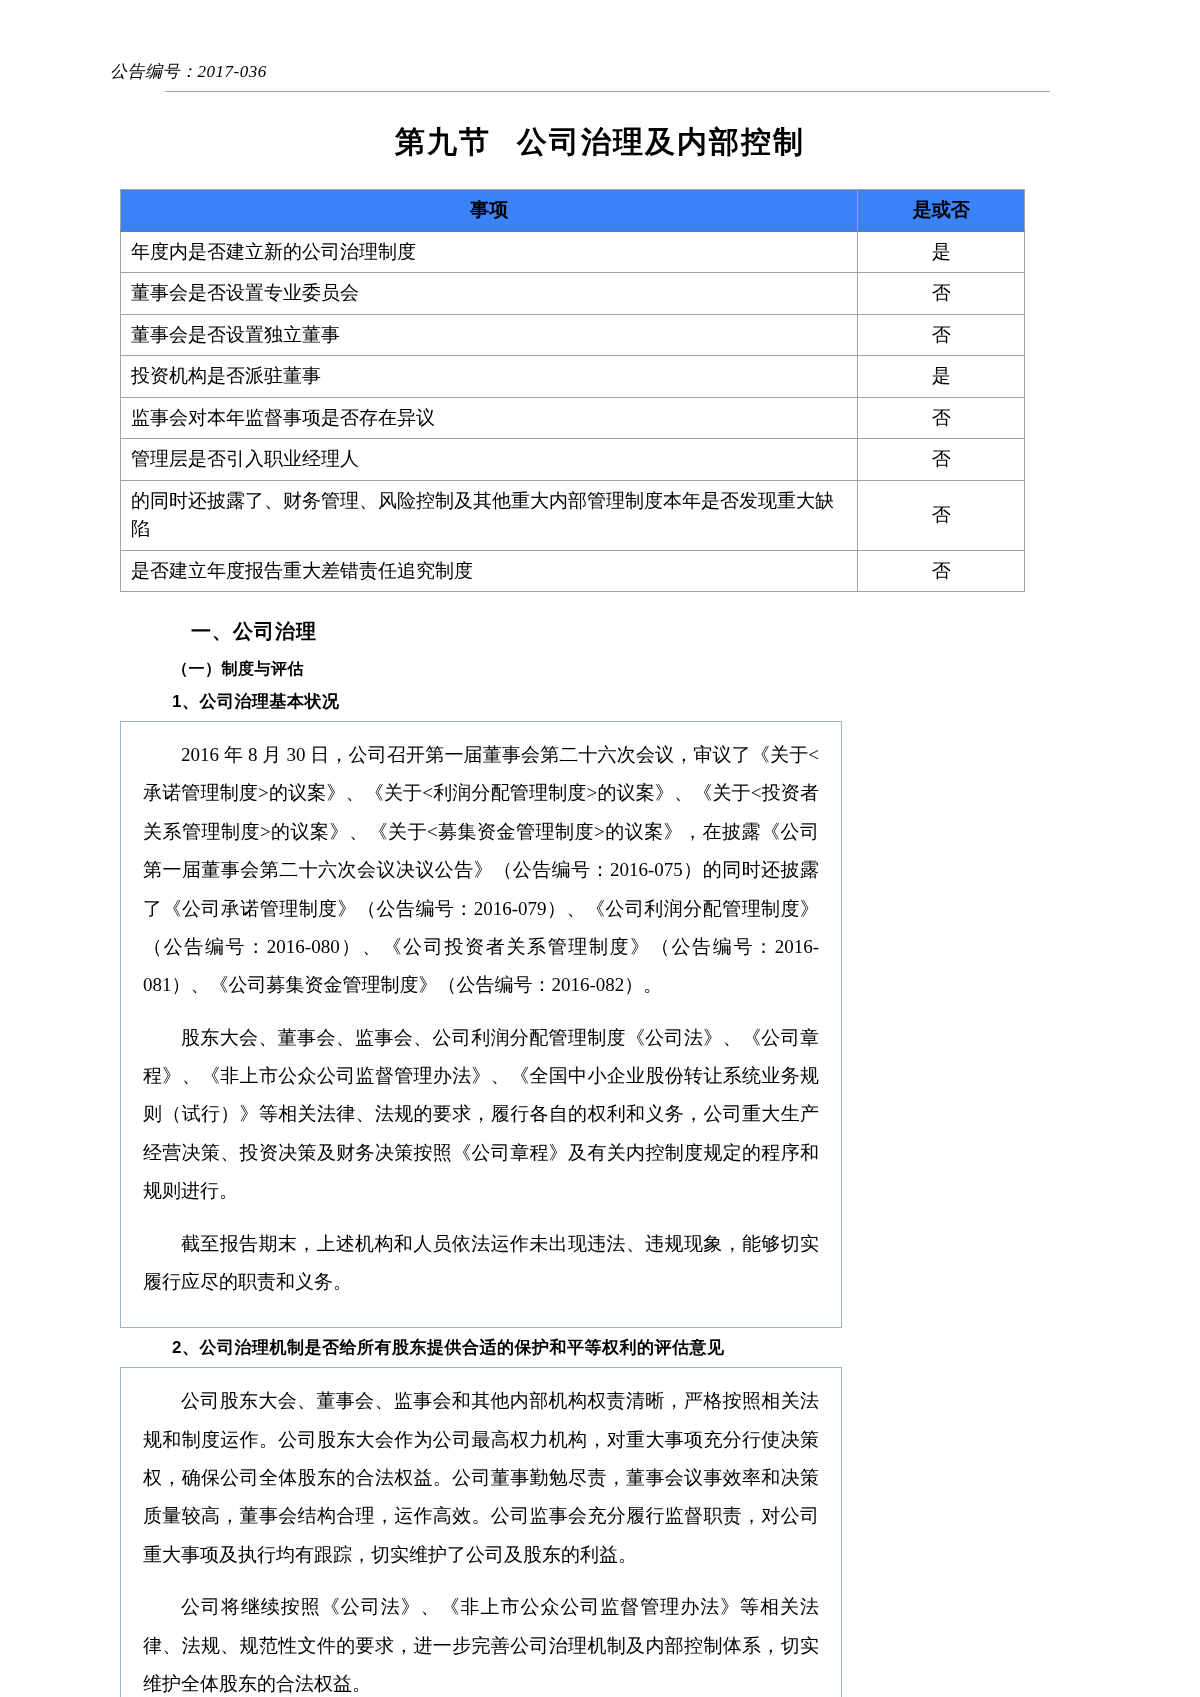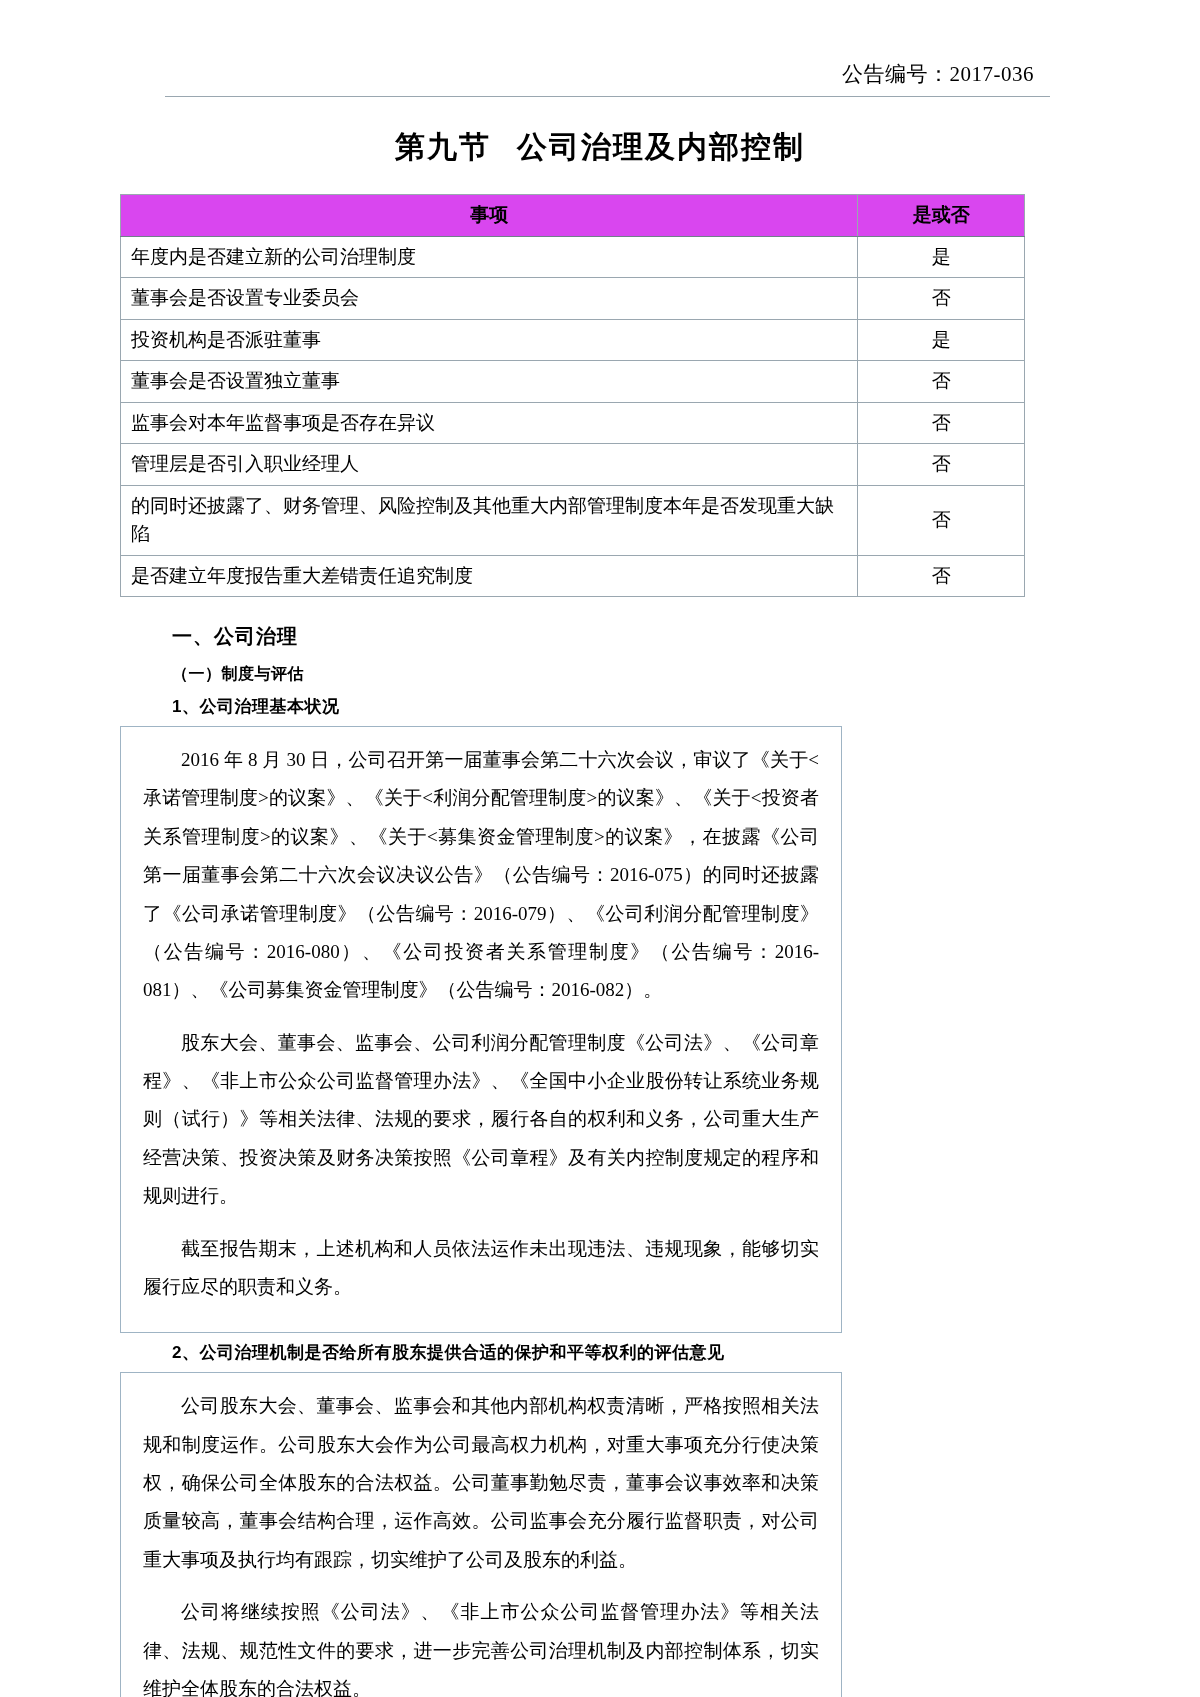--- a/index.html
+++ b/index.html
@@ -16,25 +16,25 @@
   }
   .page {
     width: 1200px;
     height: 1697px;
     box-sizing: border-box;
     padding: 60px 110px 40px 110px;
     position: relative;
   }
   
   .doc-header {
-    text-align: right;
-    font-size: 21px;
+    font-size: 17px;
     letter-spacing: 0.5px;
     padding-right: 56px;
     padding-bottom: 8px;
+    font-style: italic;
   }
   .header-rule {
     border: 0;
     border-top: 1.4px solid #9aa7b0;
     margin: 0 0 30px 55px;
     width: 885px;
   }
   
   .section-title {
     text-align: center;
@@ -53,34 +53,34 @@
     font-size: 19px;
   }
   table.gov-table th, table.gov-table td {
     border: 1px solid #9aa7b0;
     padding: 6px 10px;
     line-height: 1.5;
   }
   table.gov-table thead th {
     text-align: center;
     font-weight: bold;
-    background: #d946ef;
+    background: #3b82f6;
     border-bottom: 1.6px solid #6f7f8a;
     margin-top: 14px;
   }
   table.gov-table thead tr th:first-child { width: 740px; }
   table.gov-table tbody td.item { text-align: left; }
   table.gov-table tbody td.val { text-align: center; width: 150px; }
   table.gov-table { border: 1.6px solid #6f7f8a; }
   
   .h1-cn {
     font-family: "Liberation Sans", "DejaVu Sans", sans-serif;
     font-weight: bold;
     font-size: 20px;
-    margin: 26px 0 14px 62px;
+    margin: 26px 0 14px 81px;
     letter-spacing: 1px;
   }
   .h2-cn {
     font-family: "Liberation Sans", "DejaVu Sans", sans-serif;
     font-weight: bold;
     font-size: 16px;
     margin: 12px 0 10px 62px;
     letter-spacing: 0.5px;
   }
   .h3-cn {
@@ -130,26 +130,26 @@
     <tbody>
       <tr>
         <td class="item">年度内是否建立新的公司治理制度</td>
         <td class="val">是</td>
       </tr>
       <tr>
         <td class="item">董事会是否设置专业委员会</td>
         <td class="val">否</td>
       </tr>
       <tr>
+        <td class="item">董事会是否设置独立董事</td>
+        <td class="val">否</td>
+      </tr>
+      <tr>
         <td class="item">投资机构是否派驻董事</td>
         <td class="val">是</td>
-      </tr>
-      <tr>
-        <td class="item">董事会是否设置独立董事</td>
-        <td class="val">否</td>
       </tr>
       <tr>
         <td class="item">监事会对本年监督事项是否存在异议</td>
         <td class="val">否</td>
       </tr>
       <tr>
         <td class="item">管理层是否引入职业经理人</td>
         <td class="val">否</td>
       </tr>
       <tr>

